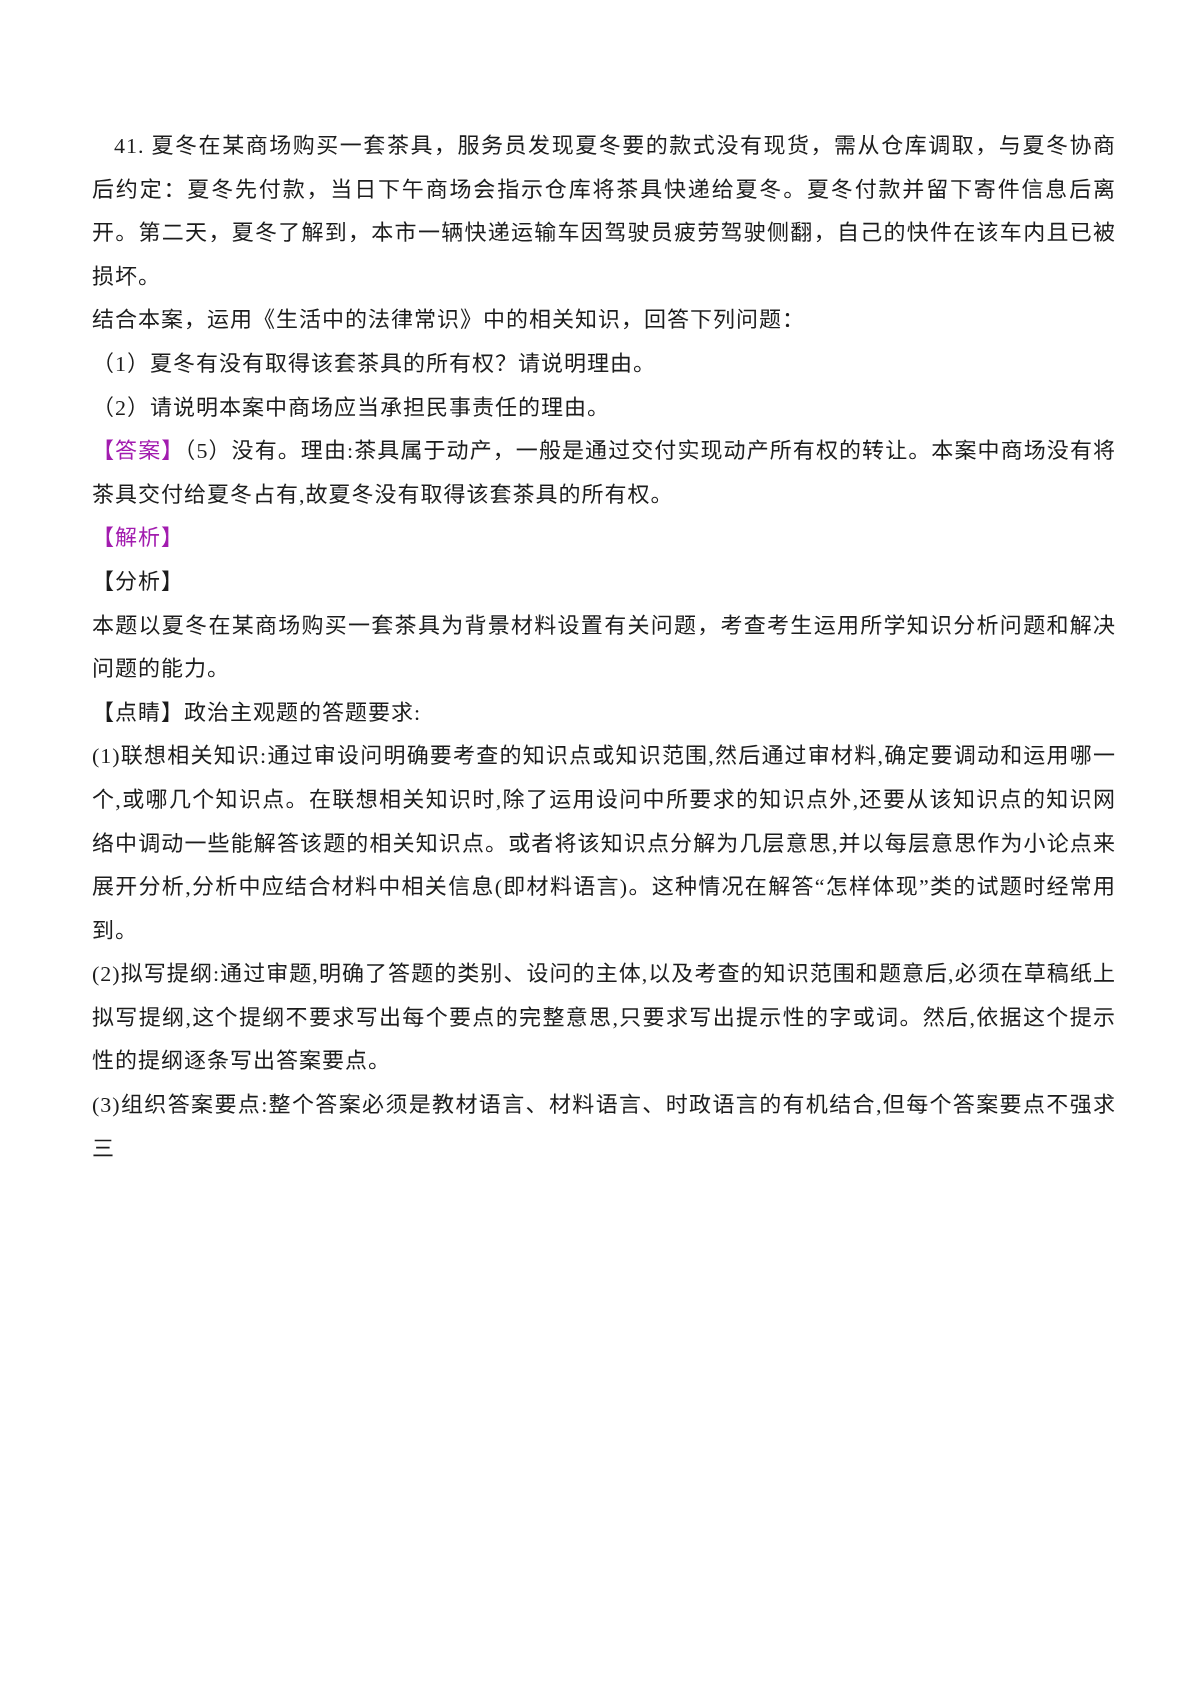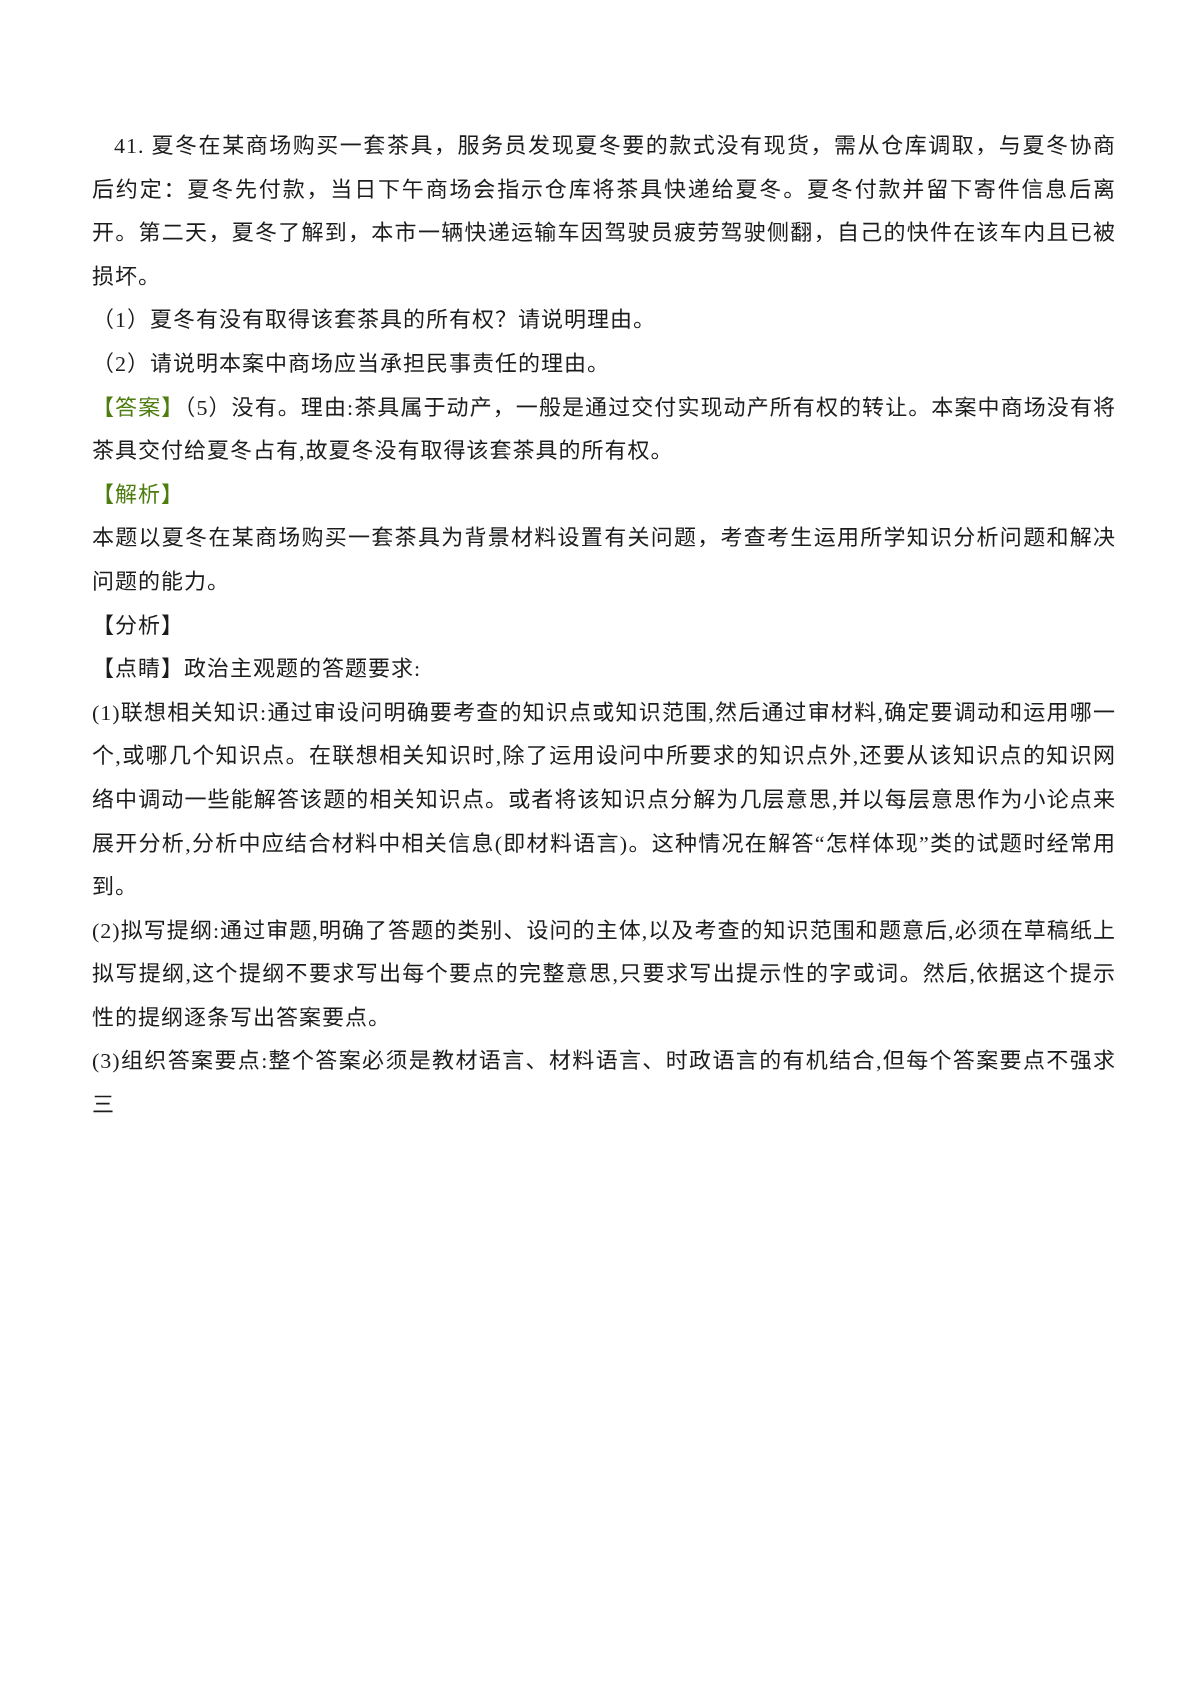--- a/index.html
+++ b/index.html
@@ -29,57 +29,60 @@
     text-justify: inter-ideograph;
   }
   .para {
     margin: 0;
     padding: 0;
   }
   .para.indent {
     text-indent: 1em;
   }
   .label-blue {
-    color: #4d7c0f;
+    color: #a21caf;
   }
 </style>
 </head>
 <body>
 
 <div class="page">
   <div class="content">
 
     <p class="para indent">
       <span>41. 夏冬在某商场购买一套茶具，服务员发现夏冬要的款式没有现货，需从仓库调取，与夏冬协商后约定：夏冬先付款，当日下午商场会指示仓库将茶具快递给夏冬。夏冬付款并留下寄件信息后离开。第二天，夏冬了解到，本市一辆快递运输车因驾驶员疲劳驾驶侧翻，自己的快件在该车内且已被损坏。</span>
     </p>
 
+    <p class="para">
+      <span>结合本案，运用《生活中的法律常识》中的相关知识，回答下列问题：</span>
+    </p>
 
     <p class="para">
       <span>（1）夏冬有没有取得该套茶具的所有权？请说明理由。</span>
     </p>
 
     <p class="para">
       <span>（2）请说明本案中商场应当承担民事责任的理由。</span>
     </p>
 
     <p class="para">
       <span class="label-blue">【答案】</span><span>（5）没有。理由:茶具属于动产，一般是通过交付实现动产所有权的转让。本案中商场没有将茶具交付给夏冬占有,故夏冬没有取得该套茶具的所有权。</span>
     </p>
 
 
     <p class="para">
       <span class="label-blue">【解析】</span>
     </p>
 
     <p class="para">
-      <span>本题以夏冬在某商场购买一套茶具为背景材料设置有关问题，考查考生运用所学知识分析问题和解决问题的能力。</span>
+      <span>【分析】</span>
     </p>
 
     <p class="para">
-      <span>【分析】</span>
+      <span>本题以夏冬在某商场购买一套茶具为背景材料设置有关问题，考查考生运用所学知识分析问题和解决问题的能力。</span>
     </p>
 
 
 
     <p class="para">
       <span>【点睛】</span><span>政治主观题的答题要求:</span>
     </p>
 
     <p class="para">
       <span>(1)联想相关知识:通过审设问明确要考查的知识点或知识范围,然后通过审材料,确定要调动和运用哪一个,或哪几个知识点。在联想相关知识时,除了运用设问中所要求的知识点外,还要从该知识点的知识网络中调动一些能解答该题的相关知识点。或者将该知识点分解为几层意思,并以每层意思作为小论点来展开分析,分析中应结合材料中相关信息(即材料语言)。这种情况在解答“怎样体现”类的试题时经常用到。</span>

